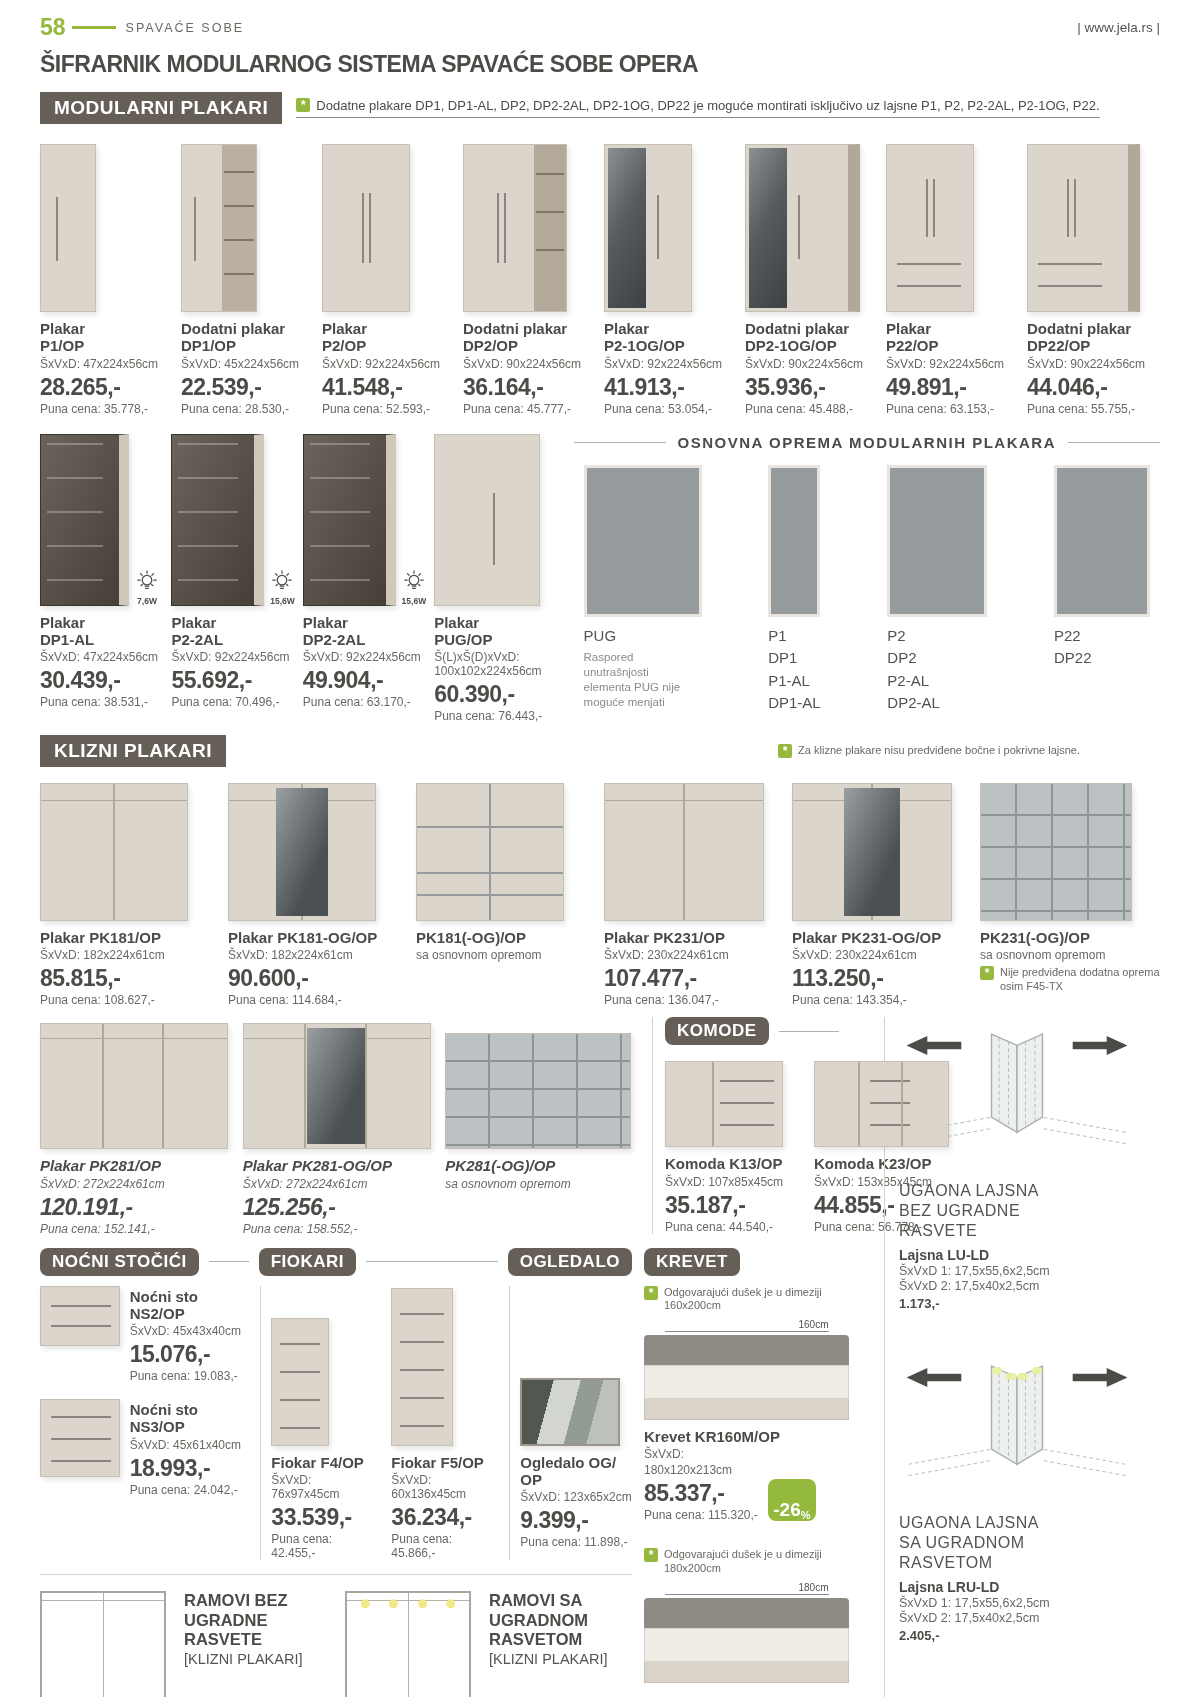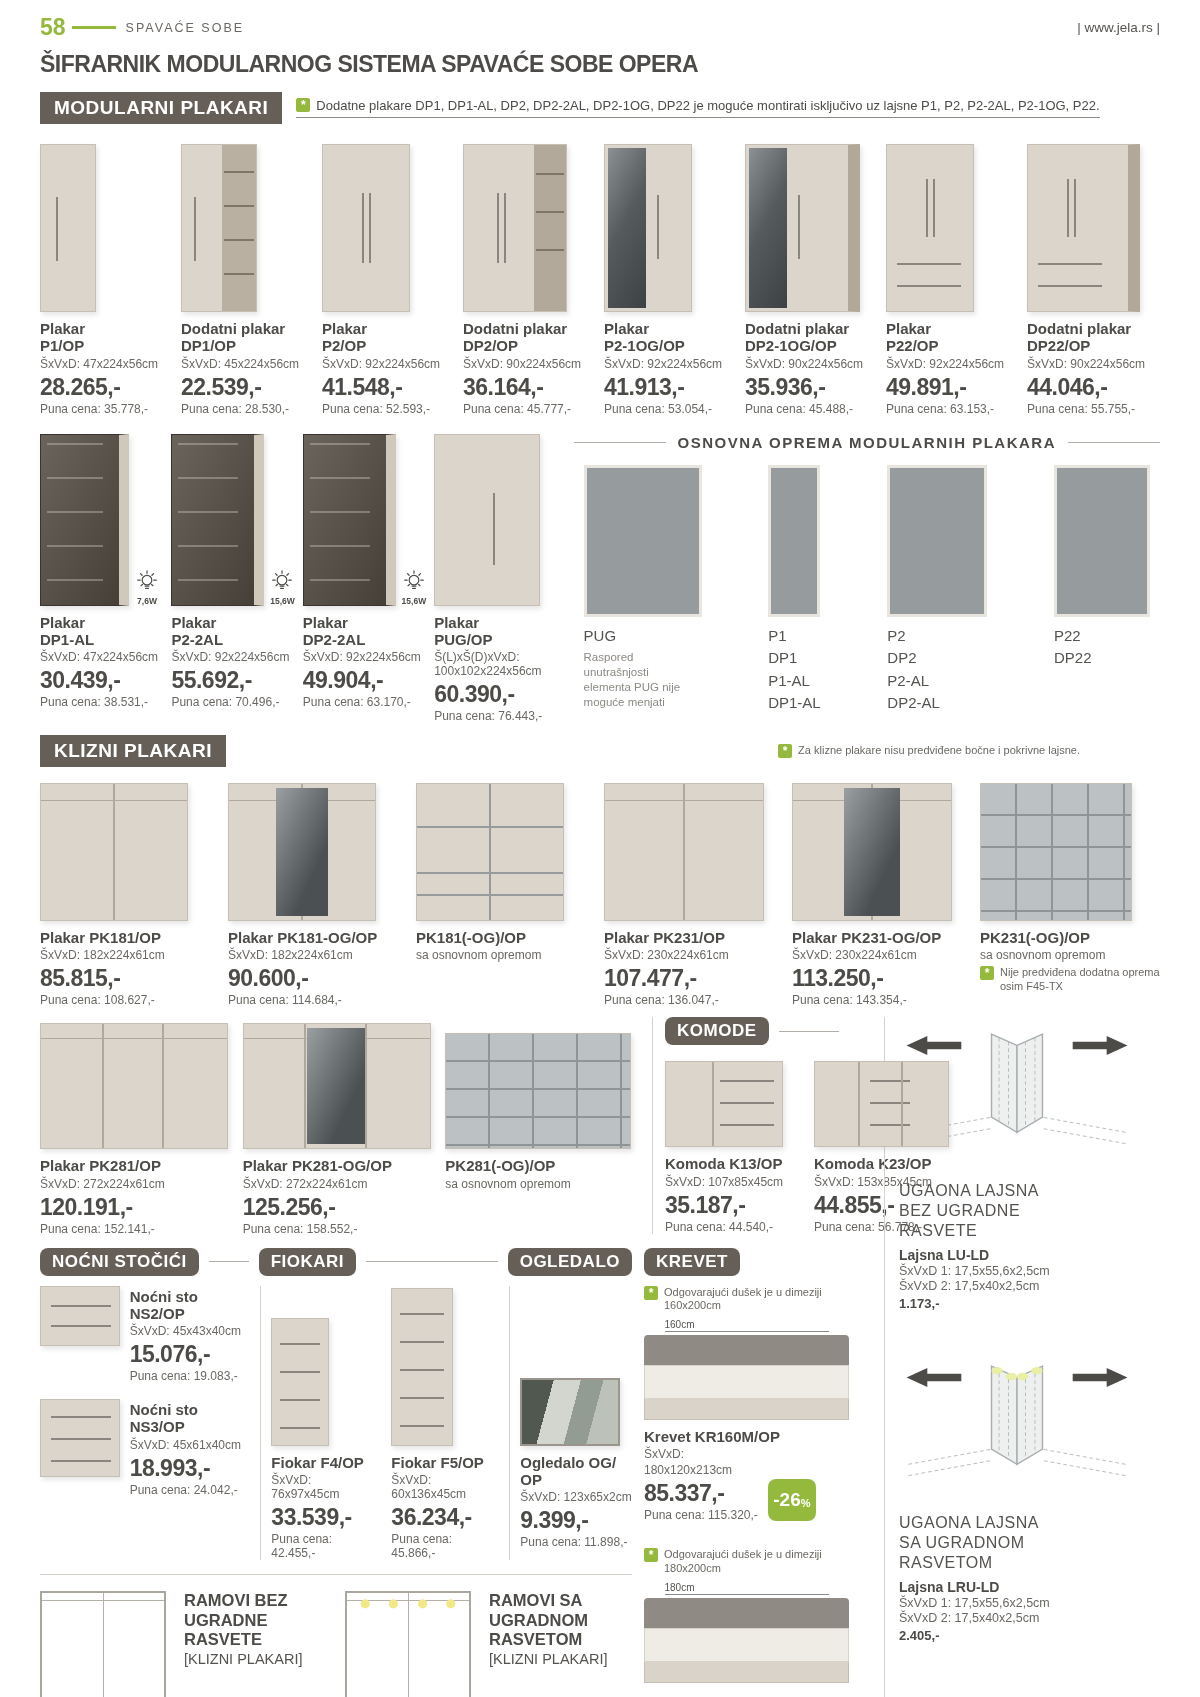--- a/index.html
+++ b/index.html
@@ -110,26 +110,26 @@
   .ncard{display:flex;gap:10px;align-items:flex-start;margin-bottom:16px;}
   .ncard .pname{margin-top:2px;font-size:15px;}
   .ncol{width:226px;}
   .fcol{width:108px;}
   .ocol{width:120px;}
   .fcol .imgwrap,.ocol .imgwrap{min-height:160px;align-items:flex-end;}
 
   
   .kcard{margin-bottom:10px;}
   .bed{width:205px;position:relative;margin-top:6px;}
-  .bed-dim{width:80%;margin:0 auto;border-bottom:1px solid #8a8a8a;text-align:left;font-size:10px;color:#55534f;padding-bottom:1px;}
+  .bed-dim{width:80%;margin:0 auto;border-bottom:1px solid #8a8a8a;text-align:right;font-size:10px;color:#55534f;padding-bottom:1px;}
   .bed-hb{height:30px;background:#8f8a83;border-radius:4px 4px 0 0;margin-top:3px;}
   .bed-mat{height:32px;background:#efece6;border:1px solid #d8d3ca;}
   .bed-base{height:20px;background:#d9d3c9;border:1px solid #c6bfb3;border-top:none;}
   .kprice-row{display:flex;align-items:center;gap:10px;}
-  .disc{width:48px;height:42px;background:#94b93c;border-radius:8px;color:#fff;display:flex;align-items:center;justify-content:center;font-weight:bold;flex:0 0 auto;}
+  .disc{width:48px;height:42px;background:#94b93c;border-radius:8px;color:#fff;display:flex;align-items:flex-end;justify-content:center;font-weight:bold;flex:0 0 auto;}
   .disc .n{font-size:19px;}
   .disc .p{font-size:11px;margin-top:6px;}
 
   
   .ramovi{display:flex;gap:18px;border-top:1px solid #d5d2cc;margin-top:14px;padding-top:16px;}
   .rpanel{display:flex;gap:12px;flex:1;}
   .rleft{width:132px;flex:0 0 auto;}
   .rright{flex:1;}
   .rtitle{font-weight:bold;font-size:16.5px;line-height:1.2;white-space:pre-line;}
   .rsub{font-size:14.5px;color:#55534f;margin-top:1px;}
@@ -491,21 +491,21 @@
         <div class="pextra smallnote">
           <span class="ast">*</span>
           <span>Nije predviđena dodatna oprema osim F45-TX</span>
         </div>
       </div>
     </div>
 
   <div class="lower">
     <div class="lower-main">
       <div class="kliz2">
-        <div class="cards" style="flex:0 0 600px;">
+        <div class="cards" style="flex:0 0 600px;font-style:italic;">
 
             <div class="pcard">
               <div class="imgwrap" style="min-height:132px;">
                 <div class="pimg" data-kind="slider3"></div>
               </div>
               <div class="pname">
                 <div>Plakar PK281/OP</div>
               </div>
               <div class="pdims">ŠxVxD: 272x224x61cm</div>
               <div class="pprice">120.191,-</div>

